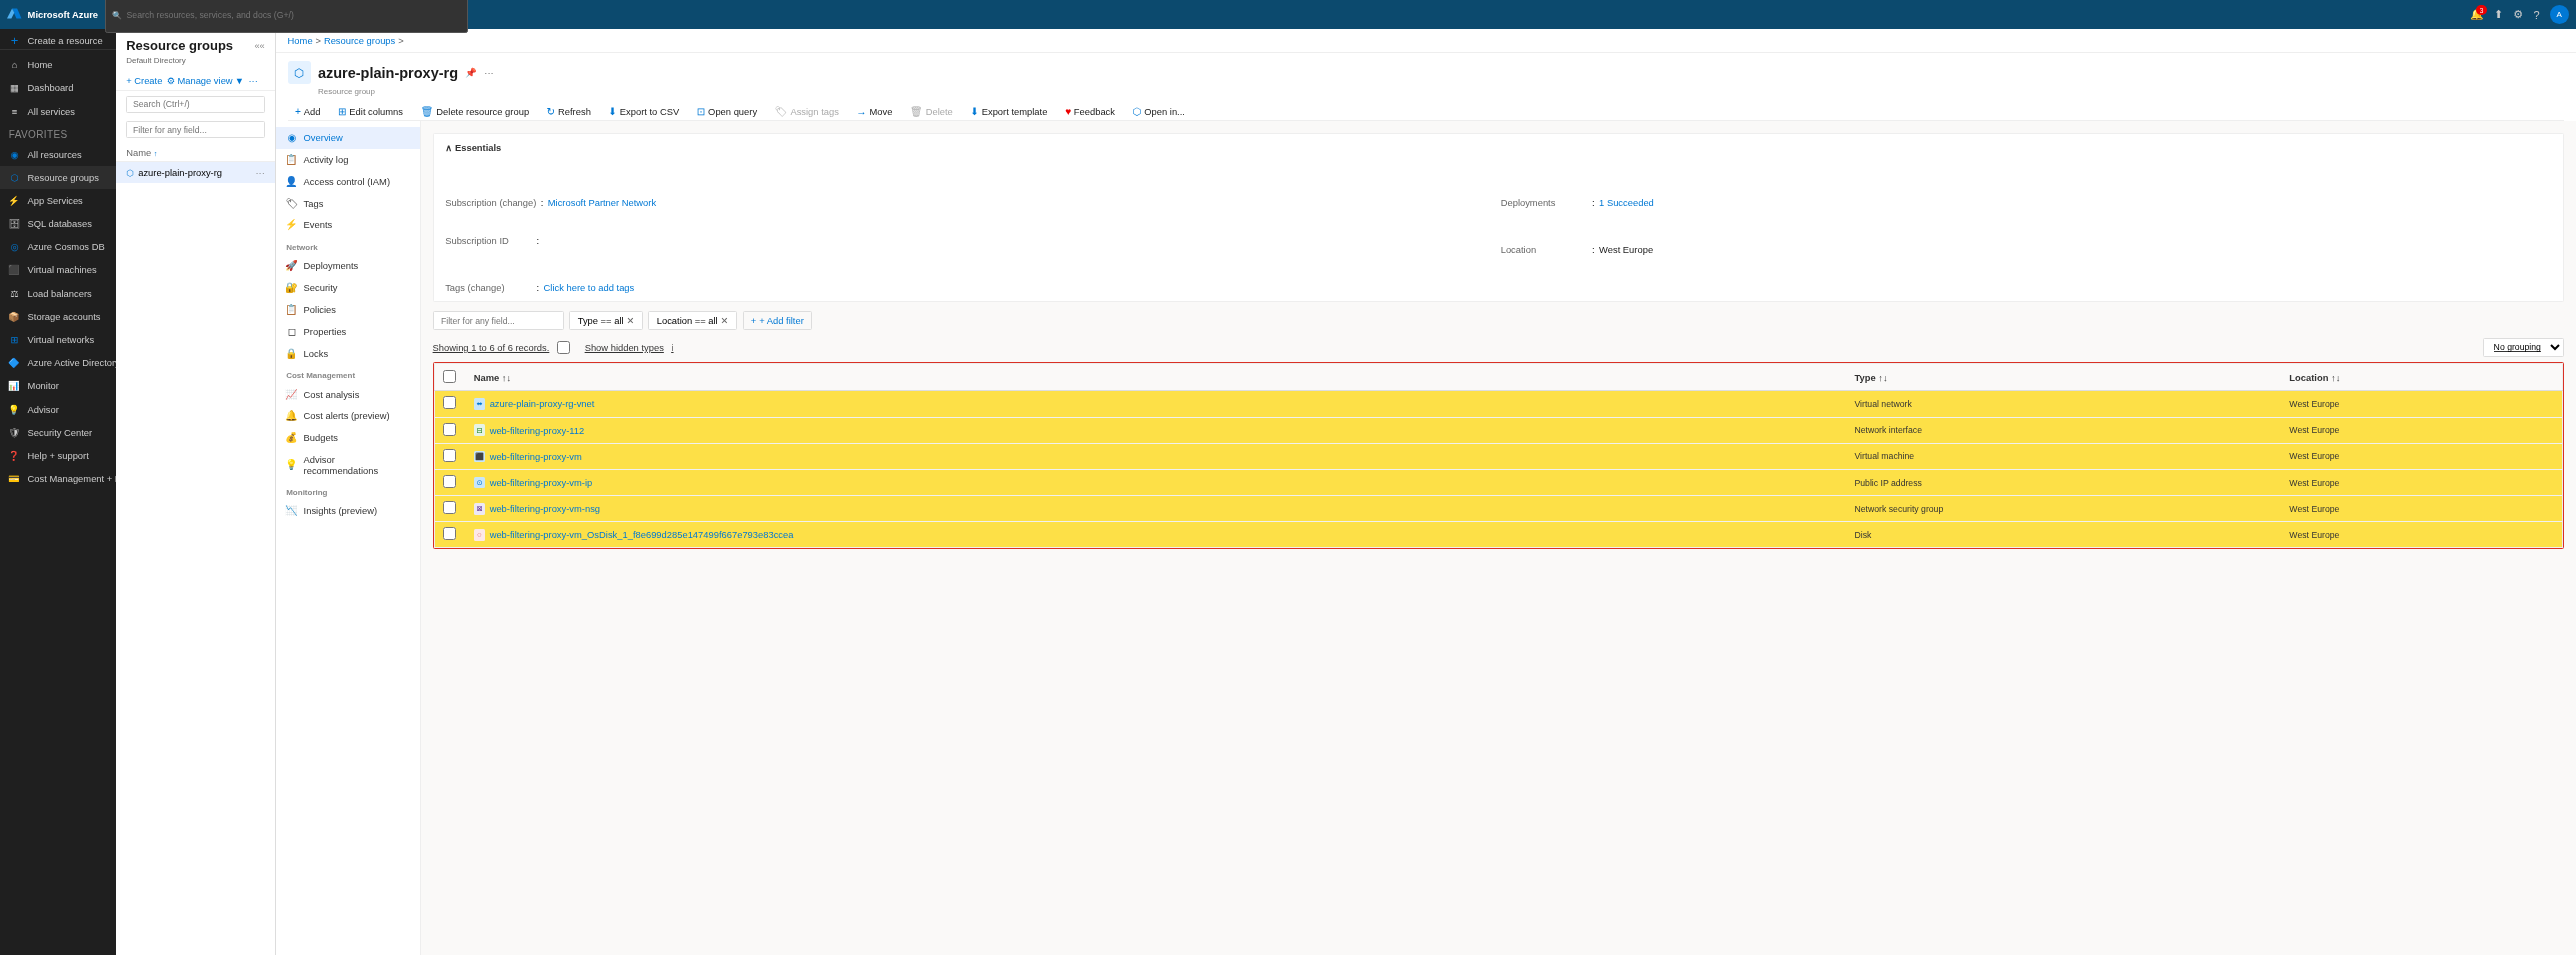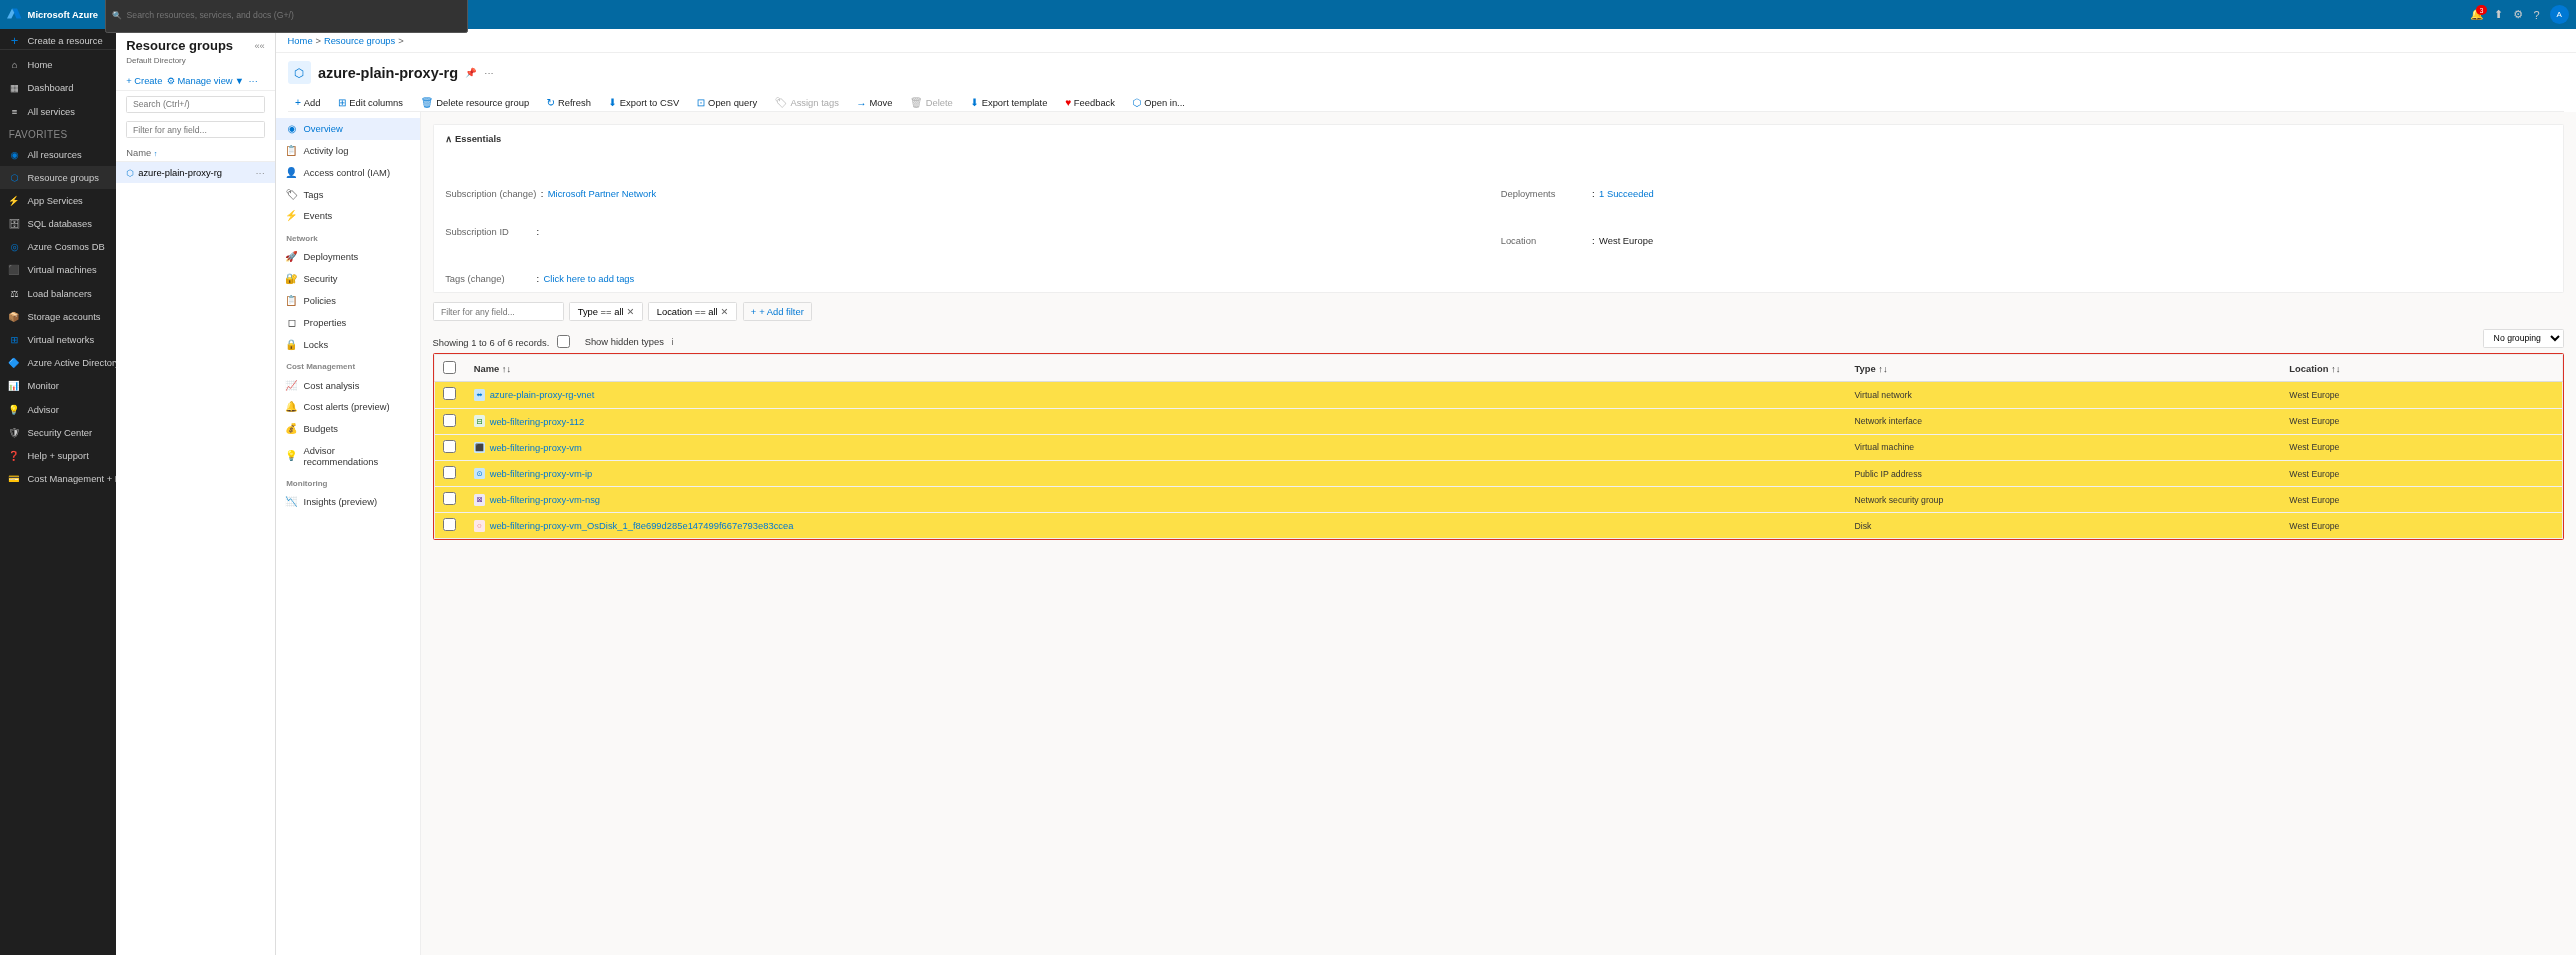--- a/index.html
+++ b/index.html
@@ -1,20 +1,20 @@
 <!DOCTYPE html>
 <html><head>
   <meta charset="utf-8">
   <style>
     * { box-sizing: border-box; margin: 0; padding: 0; font-family: 'Segoe UI', Arial, sans-serif; font-size: 9.4px; }
     body { display: flex; flex-direction: column; height: 100vh; overflow: hidden; background: #f3f2f1; }
 
     
     .topbar {
-      display: flex; align-items: center; background: #0369a1; height: 29px;
+      display: flex; align-items: center; background: #0c4a6e; height: 29px;
       padding: 0 7.3px; gap: 7.3px; flex-shrink: 0; z-index: 100;
     }
     .topbar-brand { color: #fff; font-size: 10.2px; font-weight: 600; display: flex; align-items: center; gap: 5.8px; white-space: nowrap; }
     .topbar-brand-icon { width: 14.5px; height: 14.5px; }
     .topbar-search {
       flex: 1; max-width: 363px; background: #333; border: 0.7px solid #555; border-radius: 2.2px;
       display: flex; align-items: center; padding: 0 5.8px; gap: 4.4px; height: 36px;
     }
     .topbar-search input {
       background: transparent; border: none; outline: none; color: #ccc; font-size: 8.7px; flex: 1;
@@ -119,21 +119,21 @@
       display: flex; align-items: center; gap: 2.9px; background: #fff; border: 0.7px solid #ddd;
       padding: 2.9px 7.3px; border-radius: 1.5px; font-size: 8.7px; cursor: pointer;
     }
     .filter-tag .x { color: #666; cursor: pointer; }
     .add-filter-btn {
       display: flex; align-items: center; gap: 2.9px; background: none; border: 0.7px solid #ddd;
       padding: 2.9px 7.3px; border-radius: 1.5px; font-size: 8.7px; cursor: pointer; color: #0078d4;
     }
 
     
-    .records-info { font-size: 8.7px; color: #333; margin-bottom: 4.4px; display: flex; align-items: flex-end; gap: 7.3px; }
+    .records-info { font-size: 8.7px; color: #333; margin-bottom: 4.4px; display: flex; align-items: center; gap: 7.3px; text-decoration: underline; }
     .records-info label { display: flex; align-items: center; gap: 15px; cursor: pointer; }
     .no-grouping-select { margin-left: auto; border: 0.7px solid #ddd; padding: 2.9px 5.8px; border-radius: 1.5px; font-size: 8.7px; background: #fff; }
 
     
     .resources-table { width: 100%; border-collapse: collapse; background: #fde047; border: 0.7px solid #eee; }
     .resources-table th {
       text-align: left; padding: 5.8px 8.7px; font-size: 8.7px; font-weight: 600; color: #333;
       border-bottom: 0.7px solid #ddd; background: #faf9f8; white-space: nowrap;
     }
     .resources-table td { padding: 5.1px 8.7px; font-size: 8.7px; border-bottom: 0.7px solid #f0f0f0; color: #333; }
@@ -314,20 +314,21 @@
 
       <div class="detail-header">
         <div class="detail-title-row">
           <div class="detail-icon">
             <span style="color:#0078d4;font-size:11.6px;">⬡</span>
           </div>
           <span class="detail-title">azure-plain-proxy-rg</span>
           <span style="cursor:pointer;font-size:9.4px;">📌</span>
           <span style="cursor:pointer;color:#666;">···</span>
         </div>
+        <div class="detail-subtitle">Resource group</div>
         <div class="detail-actions">
           <button class="detail-action-btn">
             <span class="icon" style="color:#0078d4;">+</span>
             <span>Add</span>
           </button>
           <button class="detail-action-btn">
             <span class="icon">⊞</span>
             <span>Edit columns</span>
           </button>
           <button class="detail-action-btn">

